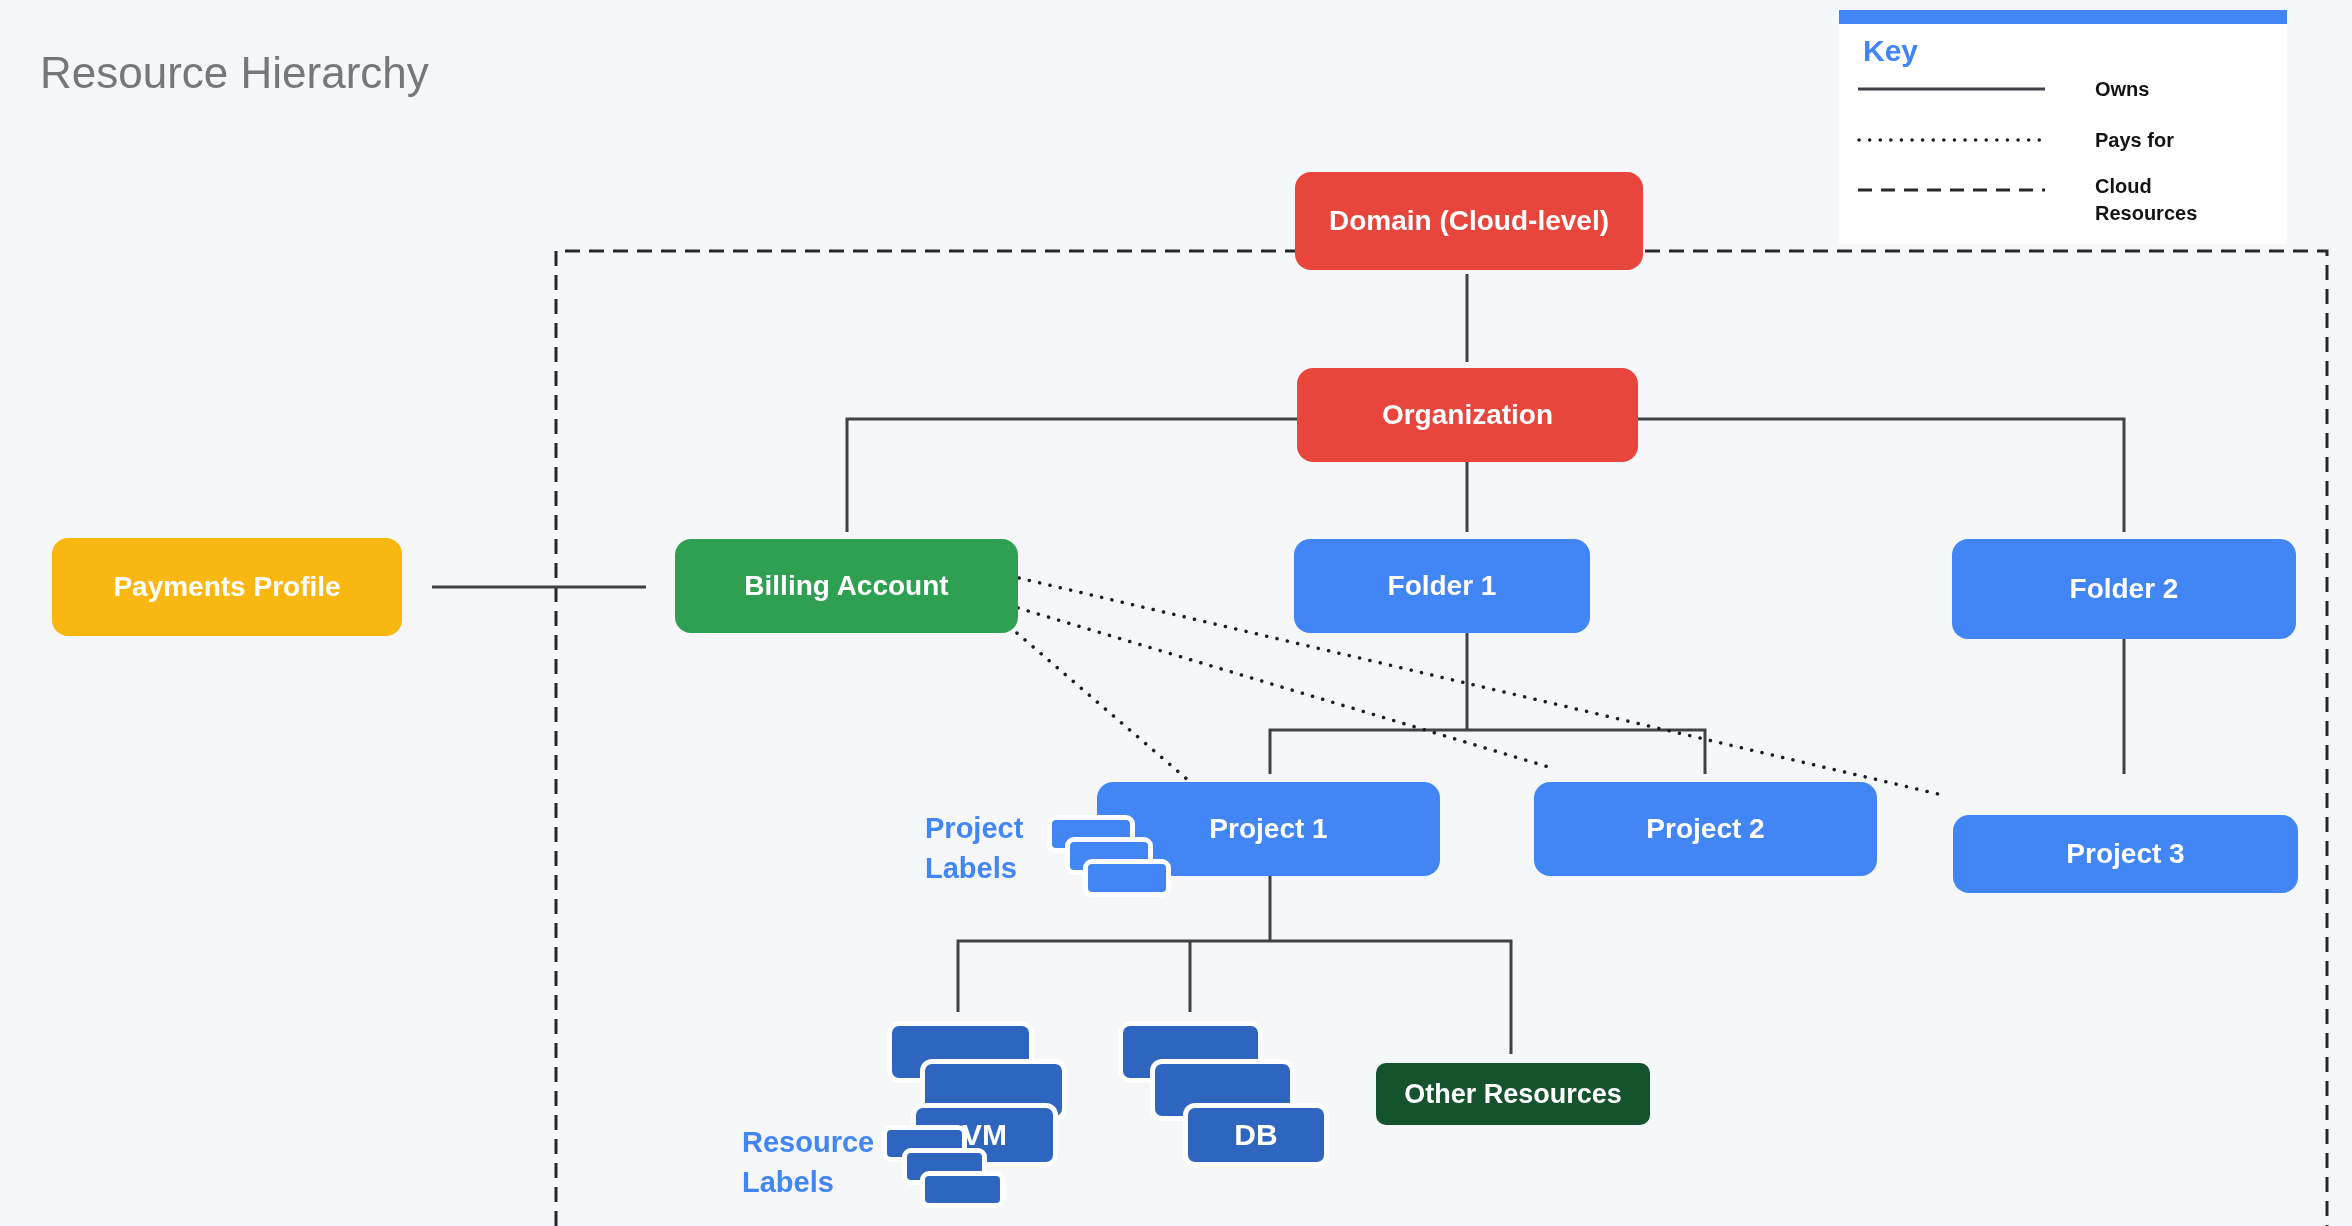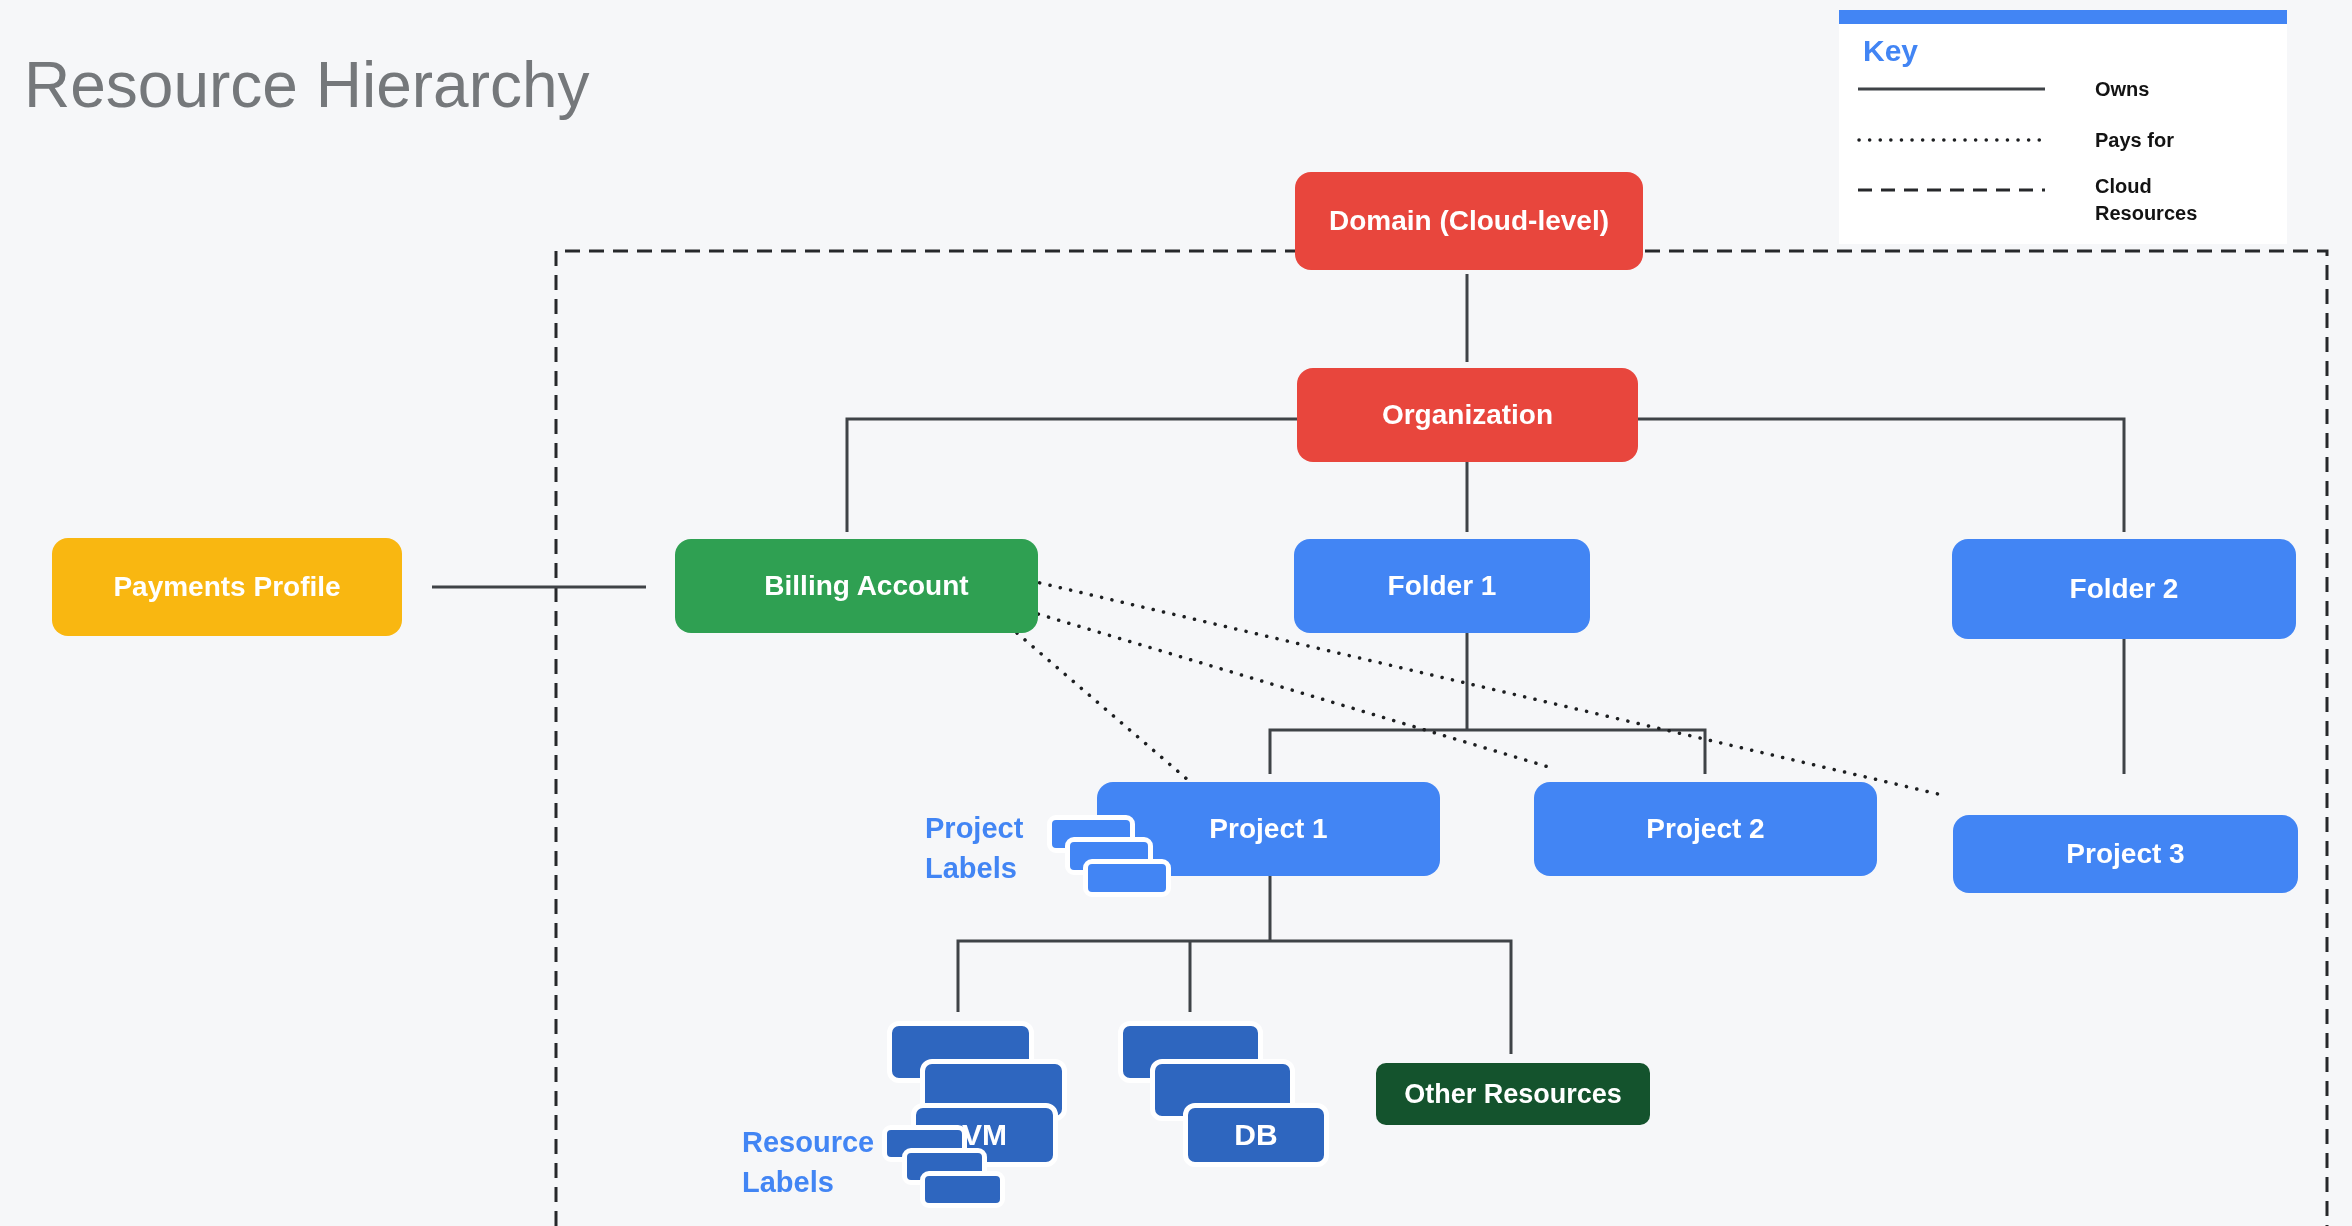--- a/index.html
+++ b/index.html
@@ -3,21 +3,21 @@
 <meta charset="utf-8">
 <style>
   html,body{margin:0;padding:0;background:#e9eaec;}
   #stage{
     position:relative;width:2352px;height:1226px;background:#f6f7f9;
     overflow:hidden;font-family:"Liberation Sans",sans-serif;
   }
   .abs{position:absolute;}
   
   #page-title{
-    left:24px;top:48px;font-size:64px;font-weight:400;color:#75787b;
+    left:40px;top:48px;font-size:44px;font-weight:400;color:#75787b;
     letter-spacing:0px;white-space:nowrap;
   }
   
   #legend{
     left:1839px;top:10px;width:448px;height:234px;background:#ffffff;
   }
   #legend-accent-bar{left:0;top:0;width:448px;height:14px;background:#4285f4;}
   #legend-title{left:24px;top:24px;font-size:30px;font-weight:700;color:#4285f4;}
   .legend-sample{left:18px;width:190px;height:8px;}
   .legend-label{
@@ -104,21 +104,21 @@
     <div class="abs legend-label" style="top:163px">Cloud
 Resources</div>
   </div>
 
   <div class="abs z2 node" style="left: 1295px; top: 172px; width: 348px; height: 98px; background-color: rgb(232, 70, 61);">Domain (Cloud-level)</div>
 
   <div class="abs z2 node" style="left: 1297px; top: 368px; width: 341px; height: 94px; background-color: rgb(232, 70, 61);">Organization</div>
 
   <div class="abs z2 node" style="left: 52px; top: 538px; width: 350px; height: 98px; background-color: rgb(249, 183, 17);">Payments Profile</div>
 
-  <div class="abs z2 node" style="left: 675px; top: 539px; width: 343px; height: 94px; background-color: rgb(47, 160, 82); padding-left: 20px;">Billing Account</div>
+  <div class="abs z2 node" style="left: 675px; top: 539px; width: 343px; height: 94px; background-color: rgb(47, 160, 82);">Billing Account</div>
 
   <div class="abs z2 node" style="left: 1294px; top: 539px; width: 296px; height: 94px; background-color: rgb(66, 133, 244);">Folder 1</div>
 
   <div class="abs z2 node" style="left: 1952px; top: 539px; width: 344px; height: 100px; background-color: rgb(66, 133, 244);">Folder 2</div>
 
   <div class="abs z2 node" style="left: 1097px; top: 782px; width: 343px; height: 94px; background-color: rgb(66, 133, 244);">Project 1</div>
 
   <div class="abs z2 node" style="left: 1534px; top: 782px; width: 343px; height: 94px; background-color: rgb(66, 133, 244);">Project 2</div>
 
   <div class="abs z2 node" style="left: 1953px; top: 782px; width: 345px; height: 78px; background-color: rgb(66, 133, 244); margin-top: 33px;">Project 3</div>

